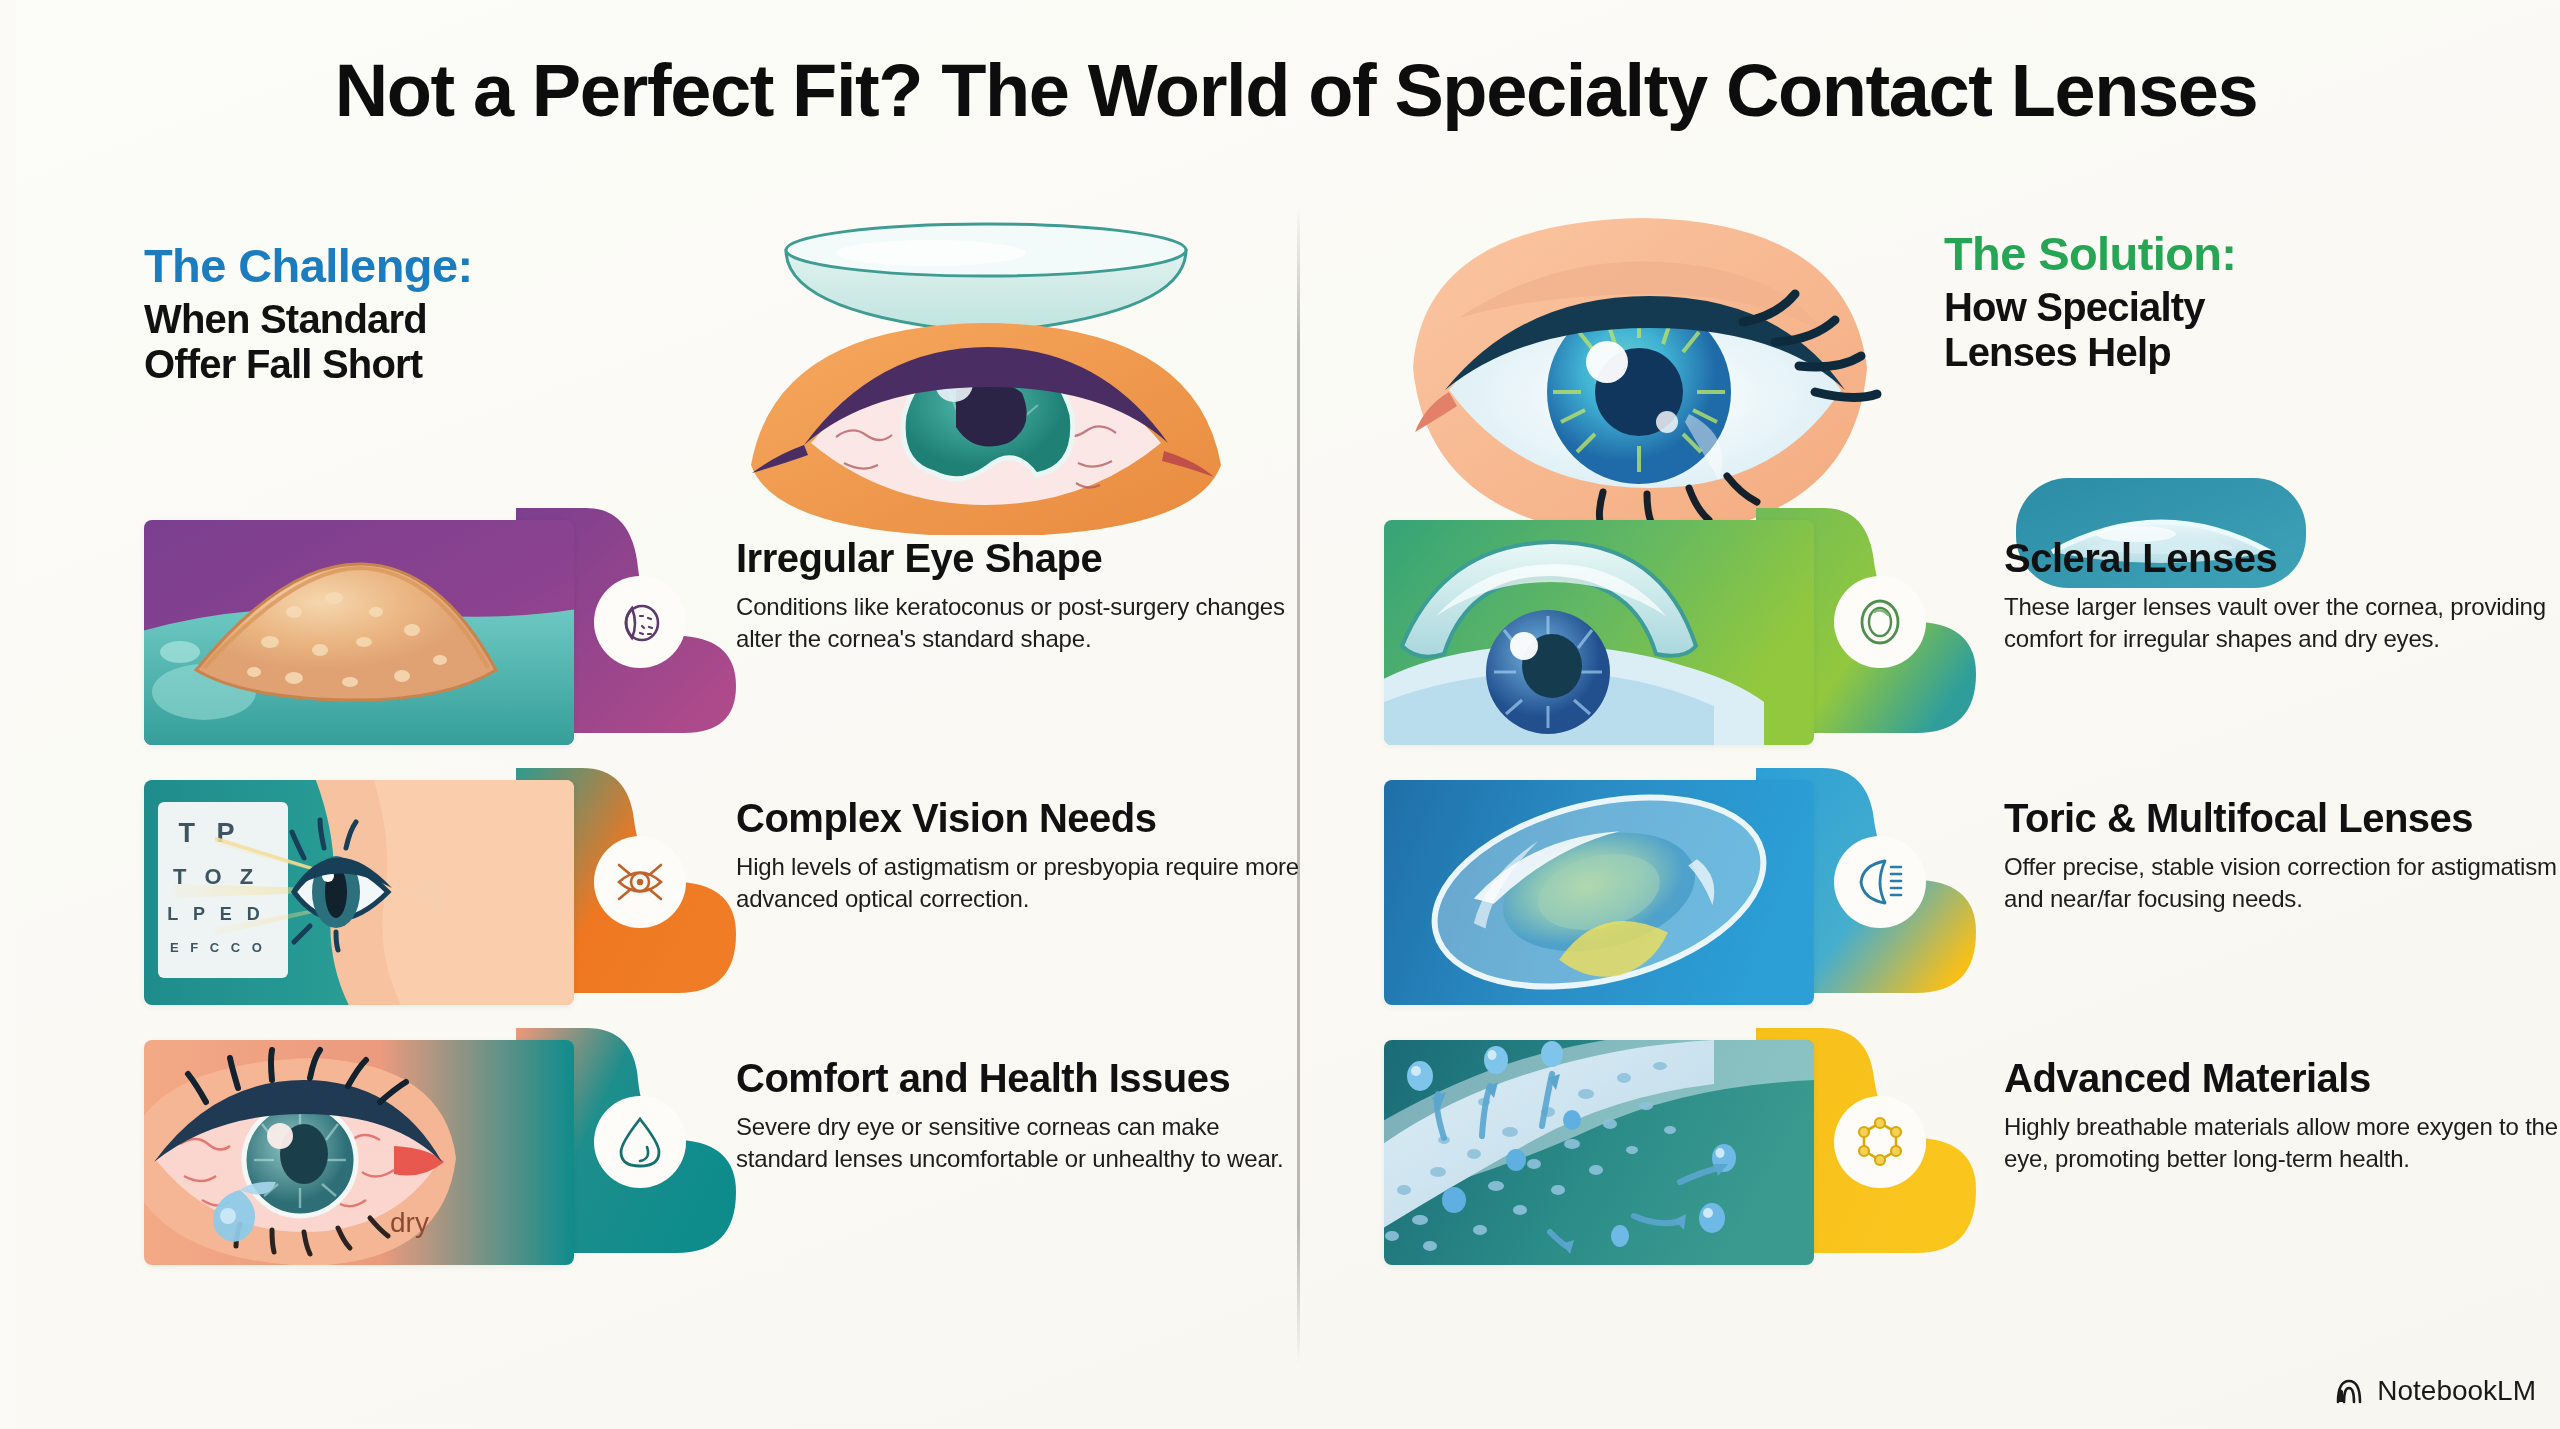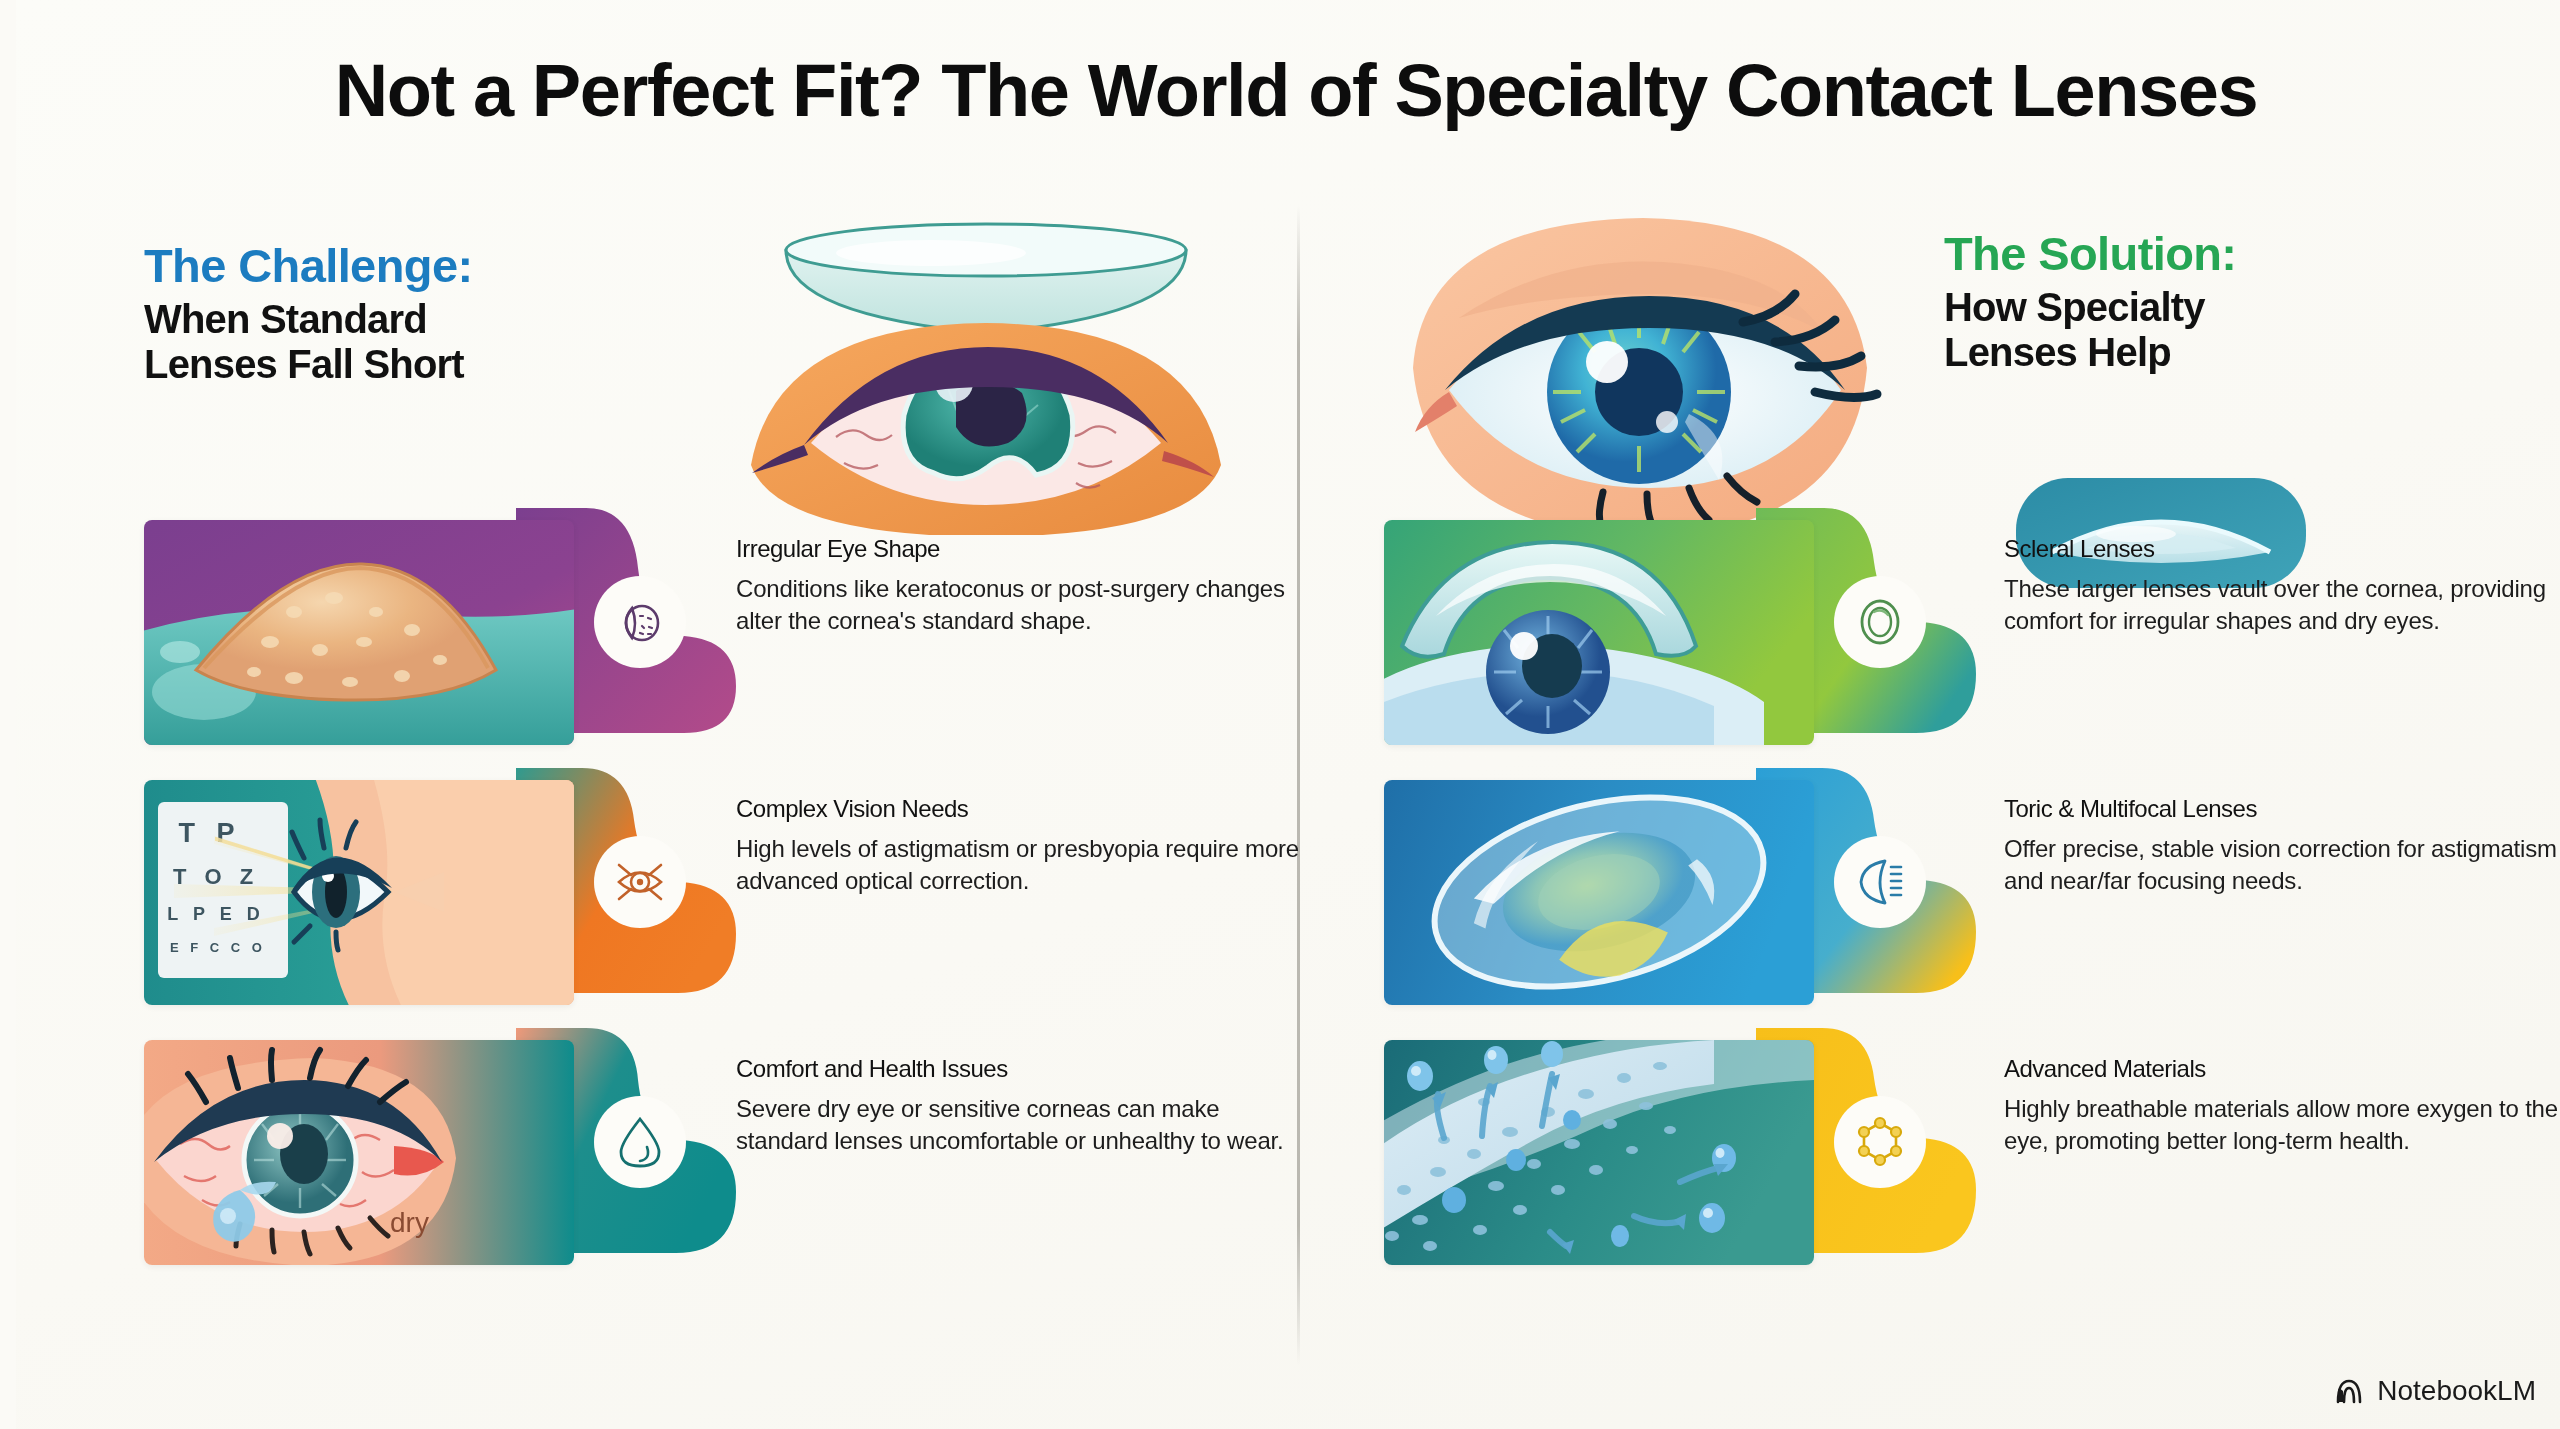--- a/index.html
+++ b/index.html
@@ -80,21 +80,21 @@
     background: #fdfcf8;
     display: flex; align-items: center; justify-content: center;
   }
   .badge svg { display: block; }
 
   
   .txt { position: absolute; top: 28px; }
   .txt.left  { left: 592px; width: 580px; }
   .txt.right { left: 620px; width: 560px; }
   .txt h3 {
-    font-size: 24px; font-weight: normal; color: #111;
+    font-size: 40px; font-weight: bold; color: #111;
     letter-spacing: -.5px; line-height: 1.1; margin-bottom: 11px;
   }
   .txt p {
     font-size: 24px; line-height: 1.33; color: #1d1d1d; letter-spacing: -.2px;
   }
 
   
   #watermark {
     position: absolute; right: 40px; bottom: 22px;
     display: flex; align-items: center; gap: 12px;
@@ -107,21 +107,21 @@
 
 <div id="page">
 
   <div class="page-title">Not a Perfect Fit? The World of Specialty Contact Lenses</div>
 
   <div class="divider"></div>
 
   <div class="col-head" id="head-left">
     <div class="eyebrow" style="color:#1c7cc0">The Challenge:</div>
     <div class="maintitle">When Standard</div>
-    <div class="maintitle">Lenses Fall Short</div>
+    <div class="maintitle">Offer Fall Short</div>
   </div>
 
   <div class="col-head" id="head-right">
     <div class="eyebrow" style="color:#26a654">The Solution:</div>
     <div class="maintitle">How Specialty</div>
     <div class="maintitle">Lenses Help</div>
   </div>
 
   <div class="hero" id="hero-left">
     <svg viewBox="0 0 540 330">

